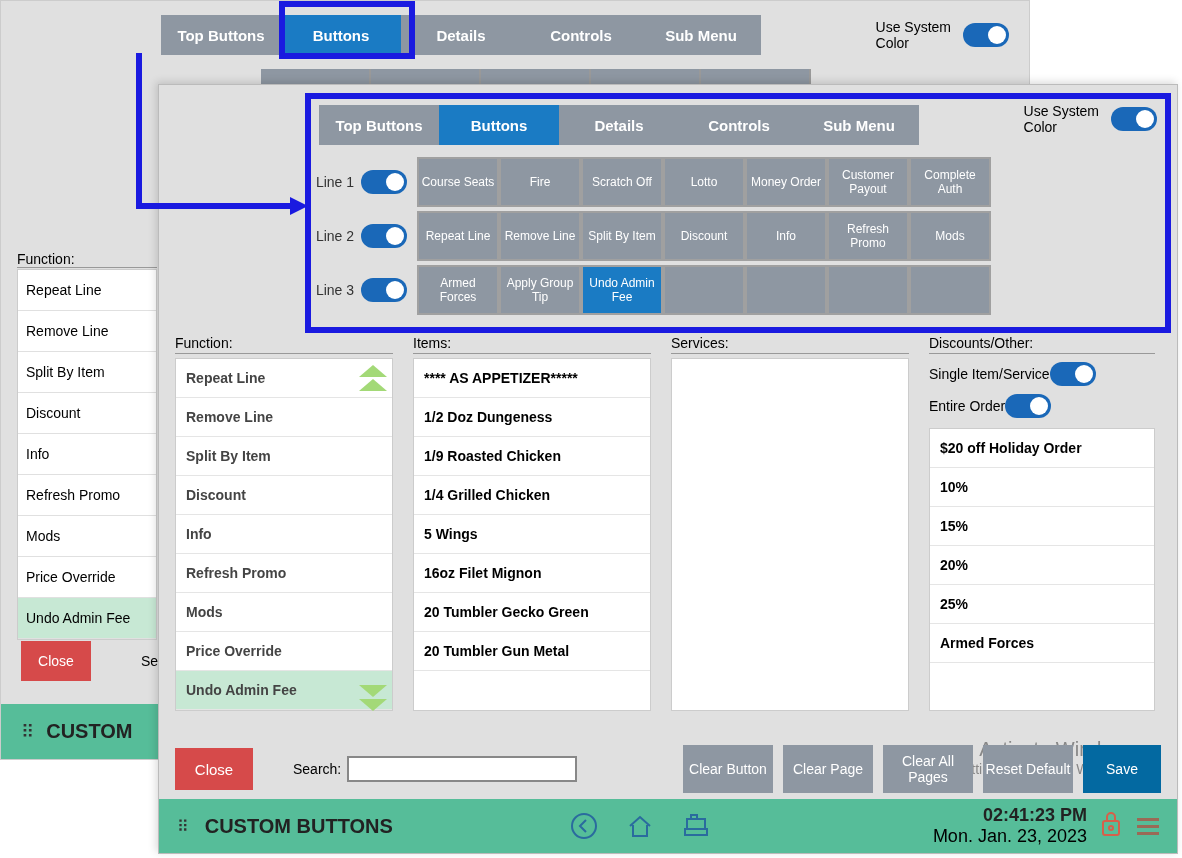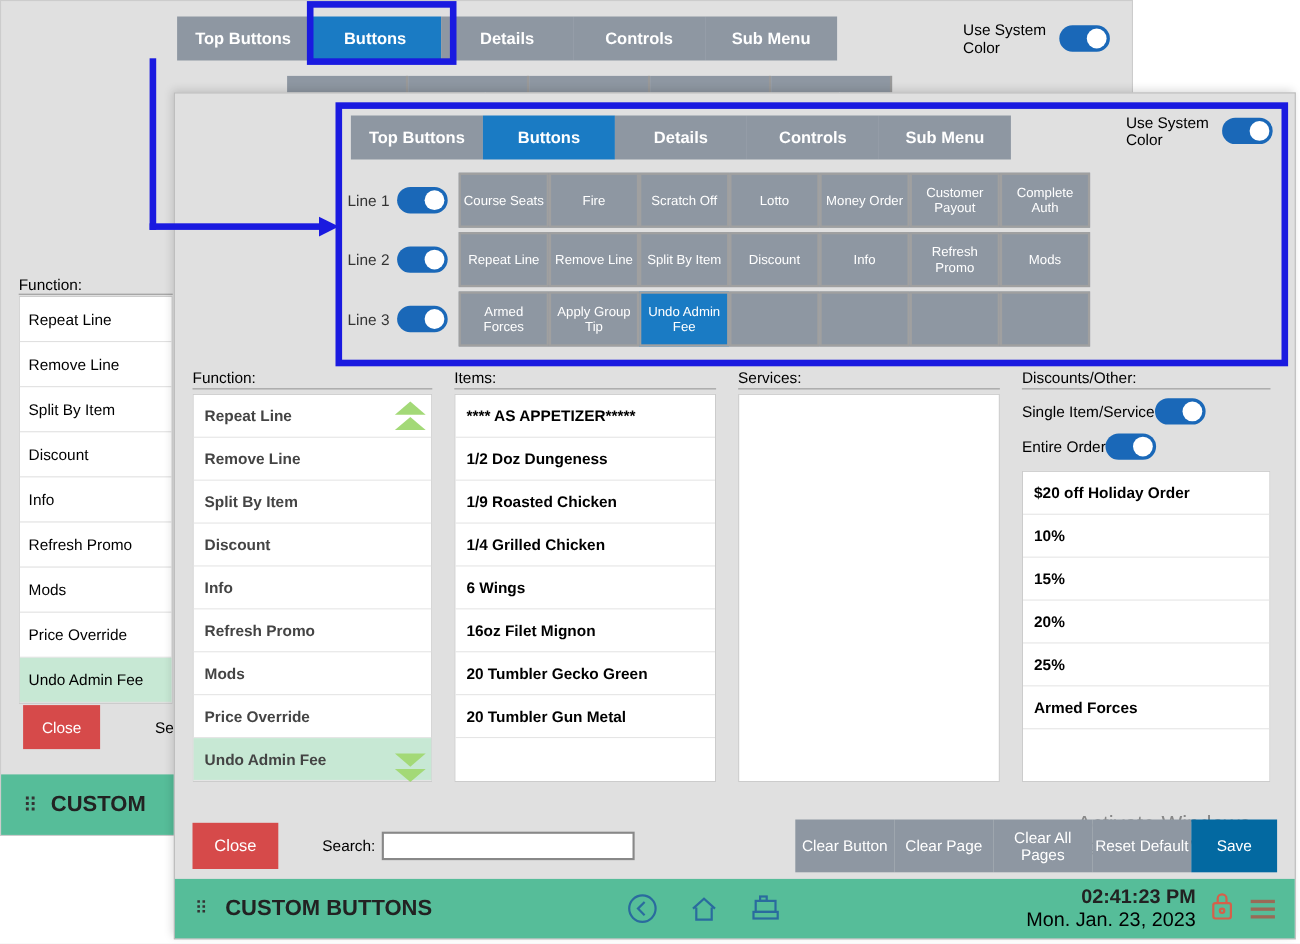--- a/index.html
+++ b/index.html
@@ -277,20 +277,21 @@
 .search-row {
   display:flex; align-items:center;
   margin-left: 40px;
 }
 .search-row label { font-size: 14px; margin-right:6px;}
 .search-row input { width: 230px; height: 26px; border: 2px solid #888;}
 
 .action-btns {
   margin-left:auto;
   display:flex;
+  gap:10px;
 }
 .action-btn {
   width: 90px; height:48px;
   background:#8e97a2;
   color:#fff; font-size:14px;
   display:flex; align-items:center; justify-content:center;
   text-align:center;
 }
 .action-btn.save { background:#0369a1; width:78px;}
 
@@ -468,21 +469,21 @@
       <div class="arrow-down" style="bottom:0px"></div>
     </div>
 
     <div class="col col-items">
       <div class="col-label">Items:</div>
       <div class="col-list">
         <div class="item">**** AS APPETIZER*****</div>
         <div class="item">1/2 Doz Dungeness</div>
         <div class="item">1/9 Roasted Chicken</div>
         <div class="item">1/4 Grilled Chicken</div>
-        <div class="item">6 Wings</div>
+        <div class="item">5 Wings</div>
         <div class="item">16oz Filet Mignon</div>
         <div class="item">20 Tumbler Gecko Green</div>
         <div class="item">20 Tumbler Gun Metal</div>
       </div>
     </div>
 
     <div class="col col-services">
       <div class="col-label">Services:</div>
       <div class="col-list" style="height:360px"></div>
     </div>

